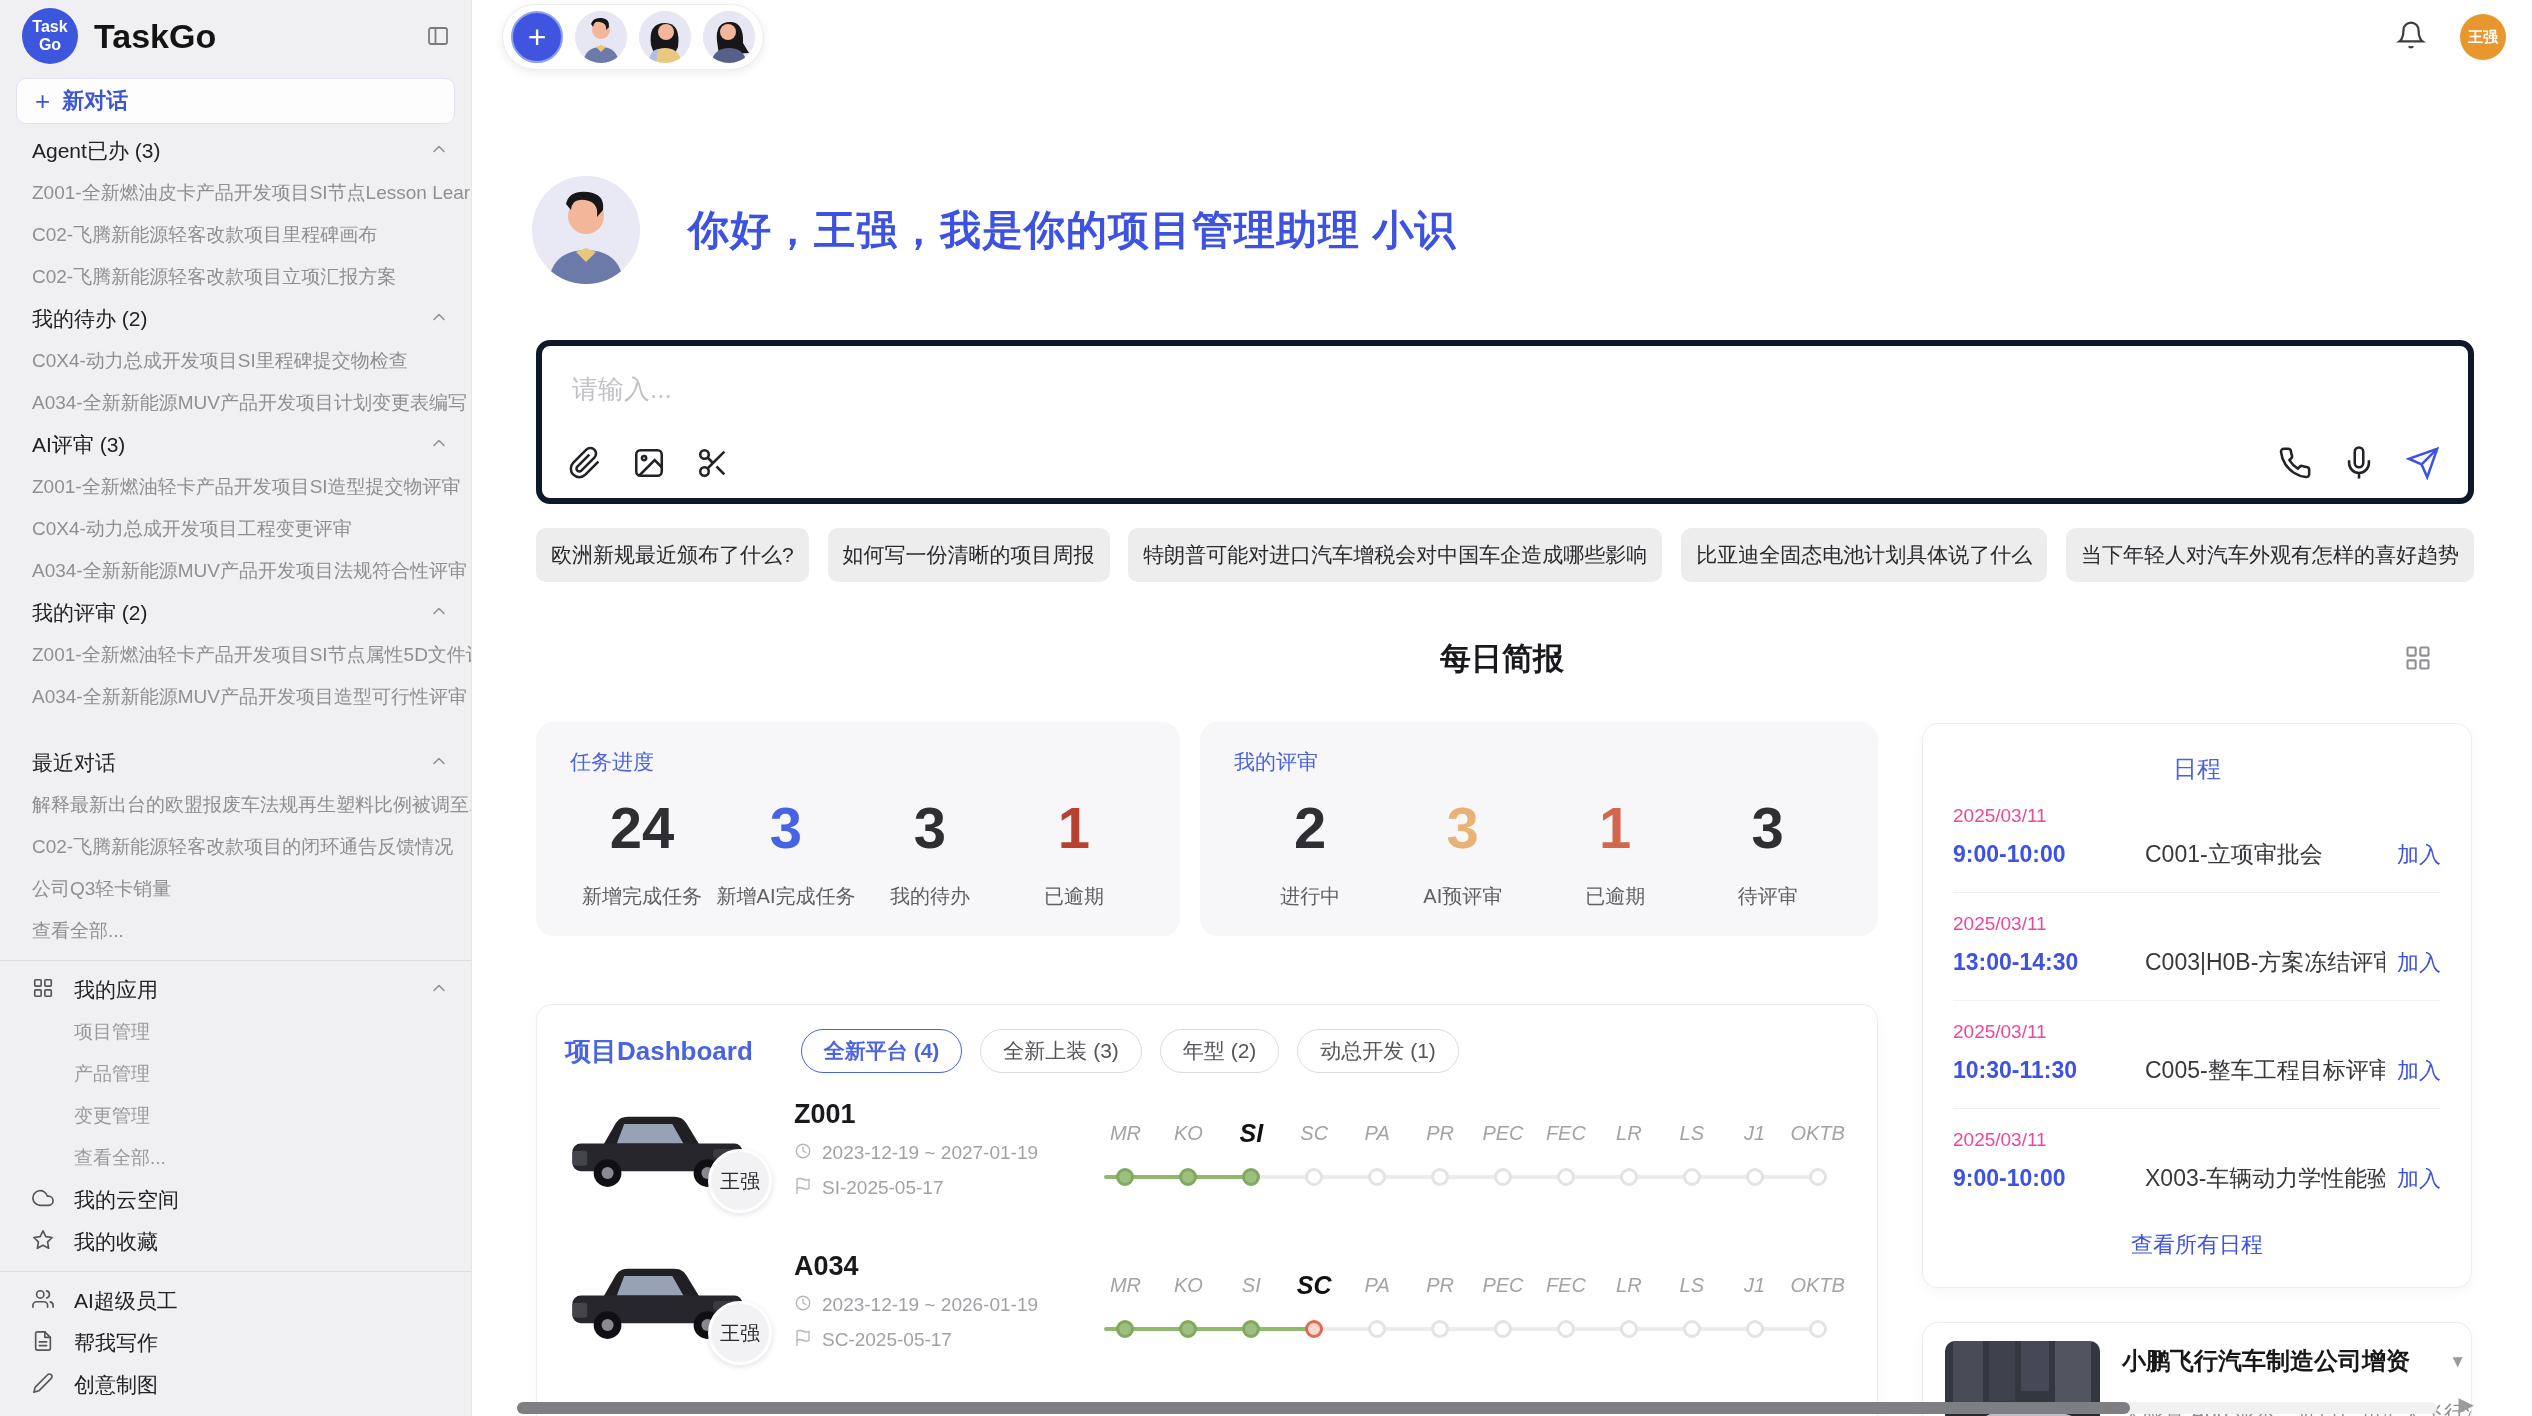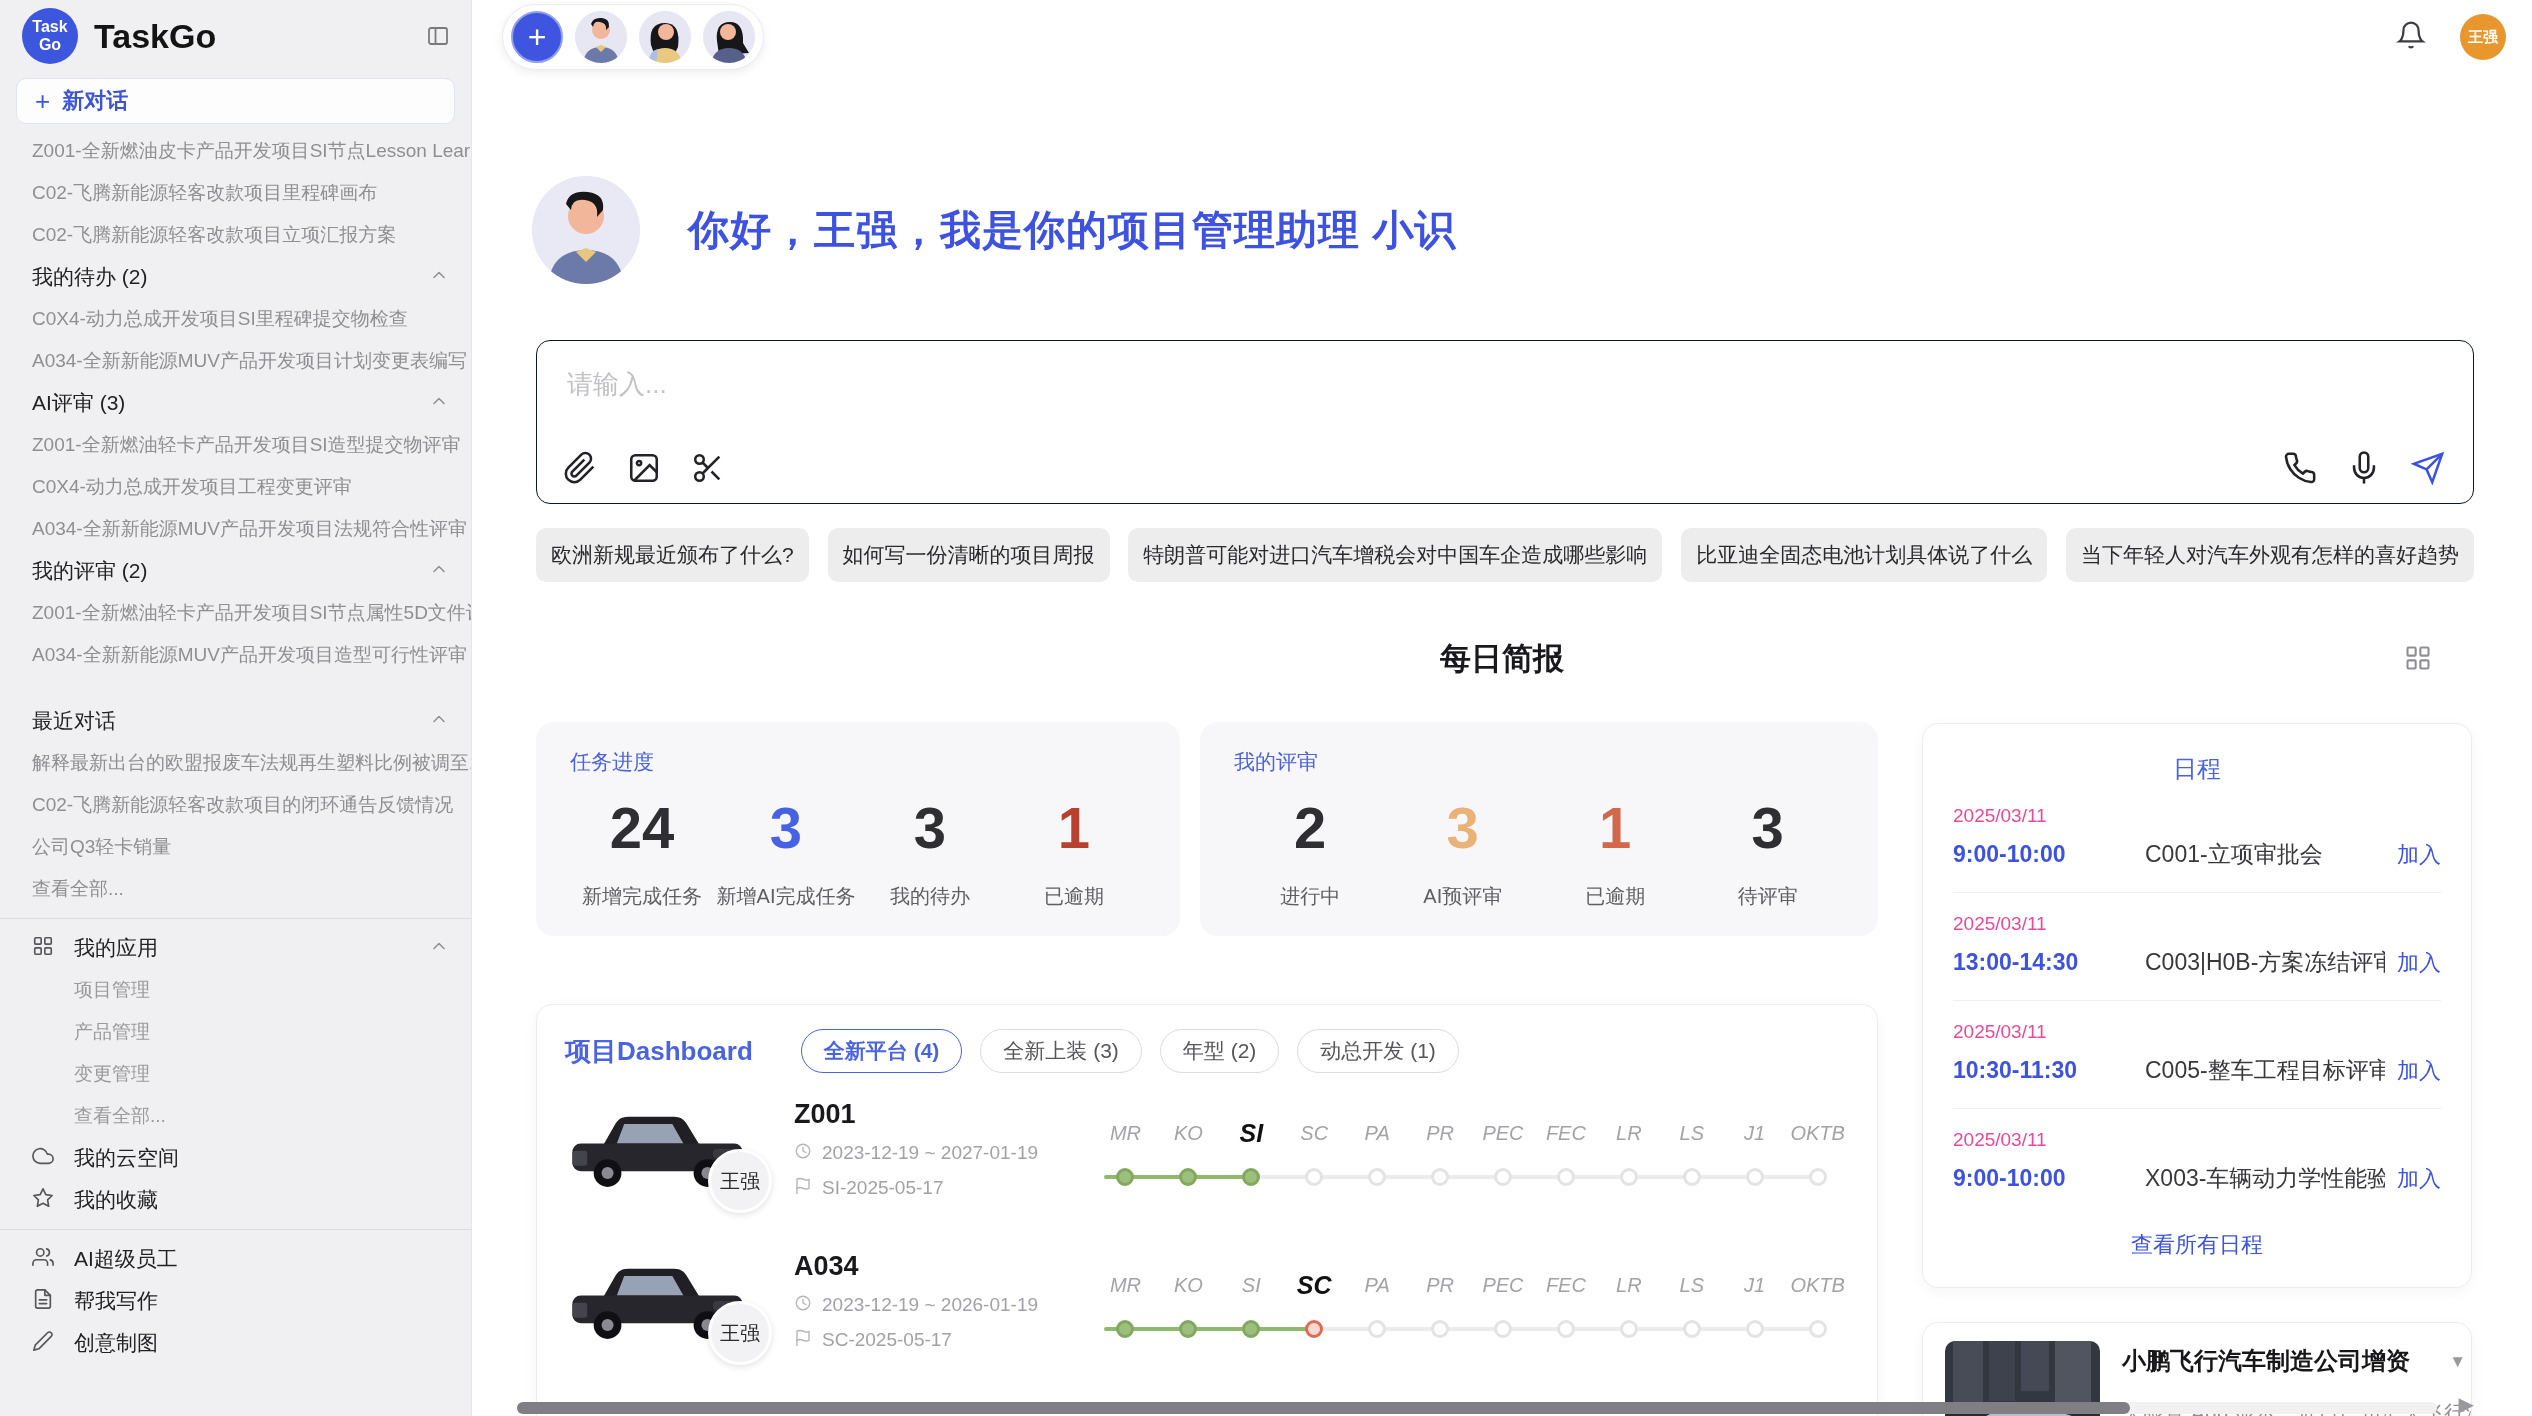--- a/index.html
+++ b/index.html
@@ -41,21 +41,21 @@
   .avatar svg{width:100%;height:100%;}
   .top-right{position:absolute;right:26px;top:14px;display:flex;align-items:center;gap:34px;}
   .bell svg{width:30px;height:30px;color:#3c3c40;}
   .user-badge{width:46px;height:46px;border-radius:50%;background:#e8962e;color:#fff;font-size:15px;font-weight:700;display:flex;align-items:center;justify-content:center;cursor:pointer;}
 
   .greeting{position:absolute;left:60px;top:176px;display:flex;align-items:center;gap:48px;}
   .greet-avatar{width:108px;height:108px;border-radius:50%;overflow:hidden;background:#e9e9f6;}
   .greet-avatar svg{width:100%;height:100%;}
   .greet-text{font-size:41px;font-weight:800;color:var(--accent);letter-spacing:1px;}
 
-  .composer{position:absolute;left:64px;top:340px;width:1938px;height:164px;border:1px solid #0f172a;border-radius:14px;background:#fff;}
+  .composer{position:absolute;left:64px;top:340px;width:1938px;height:164px;border:6px solid #0f172a;border-radius:14px;background:#fff;}
   .composer textarea{position:absolute;inset:0;border:none;outline:none;resize:none;background:transparent;font-size:26px;color:#333;padding:26px 30px;}
   .composer textarea::placeholder{color:#c2c2c6;}
   .comp-left{position:absolute;left:26px;bottom:14px;display:flex;gap:30px;}
   .comp-right{position:absolute;right:28px;bottom:14px;display:flex;gap:30px;}
   .comp-left svg,.comp-right svg{width:34px;height:34px;color:#232327;cursor:pointer;}
   .comp-right .send svg{color:var(--accent);}
 
   .chips{position:absolute;left:64px;top:528px;width:1938px;display:flex;justify-content:space-between;gap:16px;}
   .chip{height:54px;line-height:54px;background:var(--chip-bg);border-radius:10px;padding:0 15px;font-size:21px;color:#2a2a2e;white-space:nowrap;cursor:pointer;}
 
@@ -135,20 +135,26 @@
             <rect x="3" y="4" width="18" height="16" rx="2"></rect>
             <line x1="9.5" y1="4" x2="9.5" y2="20"></line>
           </svg>
       </span>
     </div>
     <div class="new-chat">
       <span class="plus">+</span>
       <span>新对话</span>
     </div>
     <div class="side-list" id="sidebar-list">
+        <div class="side-header">
+          <span>Agent已办 (3)</span>
+          <span class="chev"><svg viewBox="0 0 24 24" fill="none" stroke="currentColor" stroke-width="1.8" stroke-linecap="round" stroke-linejoin="round">
+              <polyline points="18 15 12 9 6 15"></polyline>
+            </svg></span>
+        </div>
         <div class="side-item">Z001-全新燃油皮卡产品开发项目SI节点Lesson Learn报告</div>
         <div class="side-item">C02-飞腾新能源轻客改款项目里程碑画布</div>
         <div class="side-item">C02-飞腾新能源轻客改款项目立项汇报方案</div>
         <div class="side-header">
           <span>我的待办 (2)</span>
           <span class="chev"><svg viewBox="0 0 24 24" fill="none" stroke="currentColor" stroke-width="1.8" stroke-linecap="round" stroke-linejoin="round">
               <polyline points="18 15 12 9 6 15"></polyline>
             </svg></span>
         </div>
         <div class="side-item">C0X4-动力总成开发项目SI里程碑提交物检查</div>

